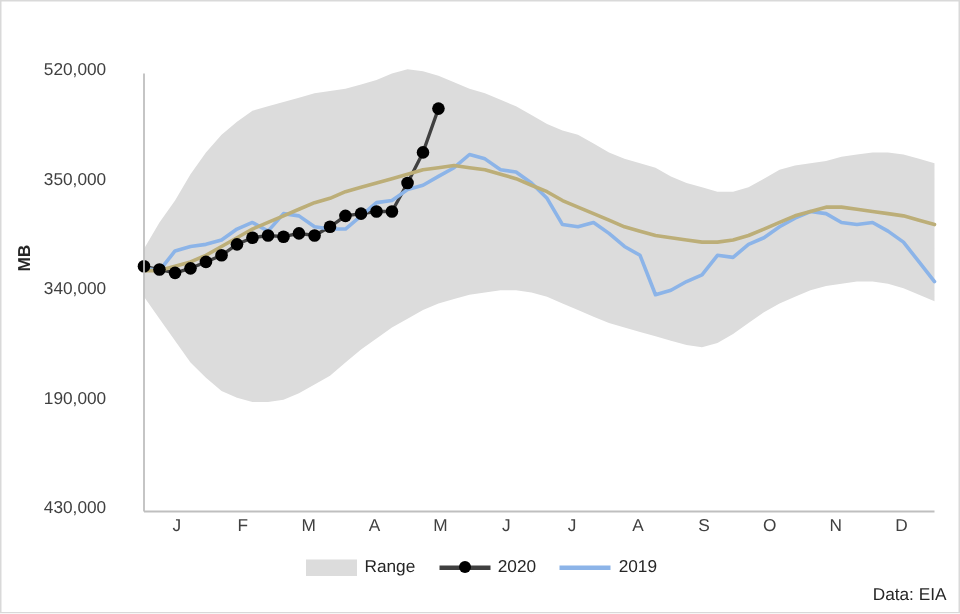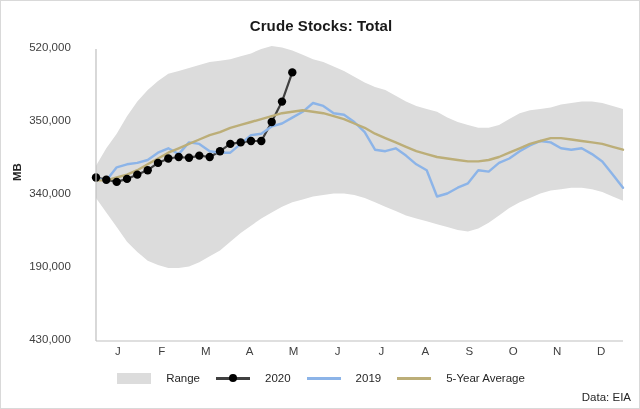--- a/index.html
+++ b/index.html
@@ -79,21 +79,21 @@
     display: flex;
     justify-content: center;
     align-items: center;
     gap: 16px;
     font-size: 11.5px;
     color: #262626;
   }
   .legend-item {
     display: flex;
     align-items: center;
-    gap: 15px;
+    gap: 5px;
   }
   .legend-key {
     display: inline-block;
     position: relative;
     width: 34px;
     height: 12px;
   }
   .key-range {
     background: #dcdcdc;
     height: 11px;
@@ -121,21 +121,20 @@
     bottom: 5px;
     font-size: 11.5px;
     color: #262626;
   }
 </style>
 </head>
 <body>
 
 <div id="chart-frame">
 
-  <div id="chart-title">Crude Stocks: Total</div>
 
   <div class="ytick-wrap" id="ytick-wrap">
       <div class="ytick" style="top: 332px;">430,000</div>
       <div class="ytick" style="top: 259px;">190,000</div>
       <div class="ytick" style="top: 186px;">340,000</div>
       <div class="ytick" style="top: 113px;">350,000</div>
       <div class="ytick" style="top: 40px;">520,000</div>
     </div>
 
   <div class="axis-label-y">MB</div>
@@ -205,23 +204,17 @@
           <span class="key-dot" style="background: rgb(0, 0, 0);"></span>
         </span>
         <span>2020</span>
       </div>
       <div class="legend-item">
         <span class="legend-key">
           <span class="key-line" style="background: rgb(140, 180, 232);"></span>
         </span>
         <span>2019</span>
       </div>
-      <div class="legend-item">
-        <span class="legend-key">
-          <span class="key-line" style="background: rgb(188, 174, 120);"></span>
-        </span>
-        <span>5-Year Average</span>
-      </div>
     </div>
 
   <div id="data-source">Data: EIA</div>
 
 </div>
 
 </body></html>

